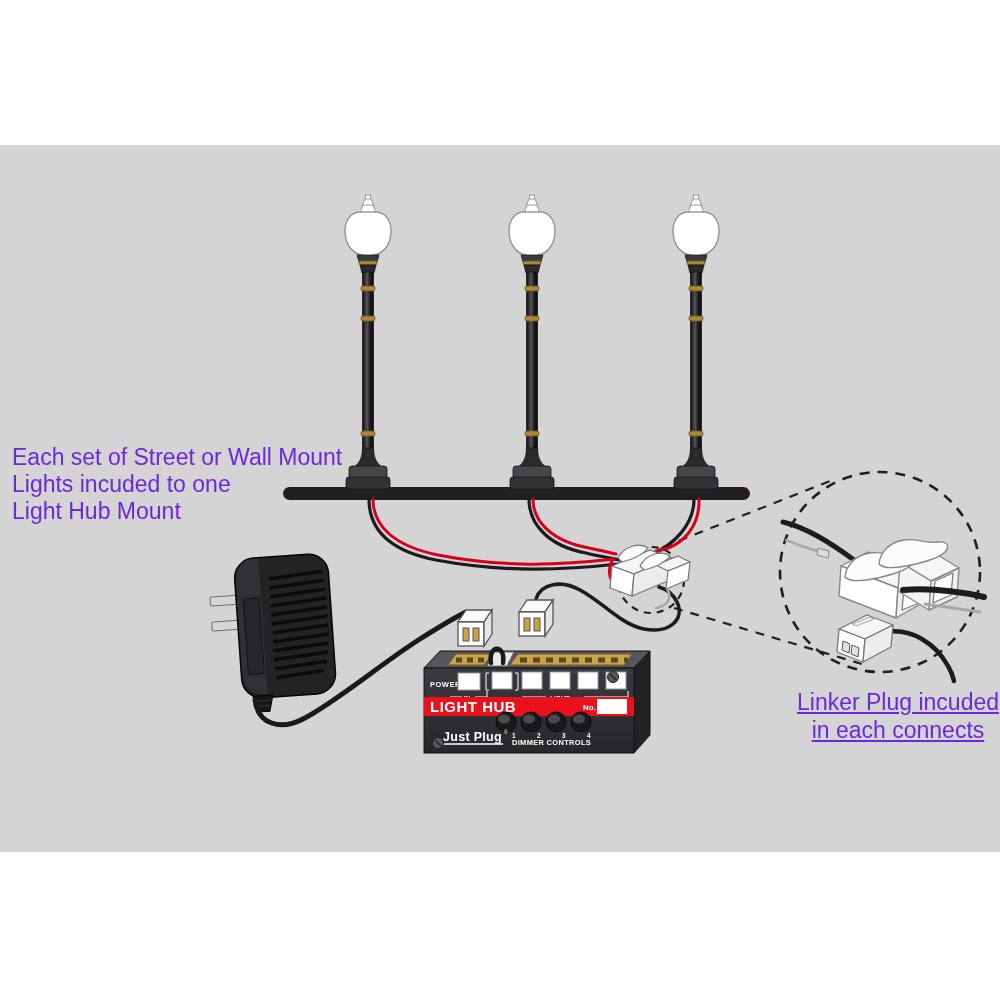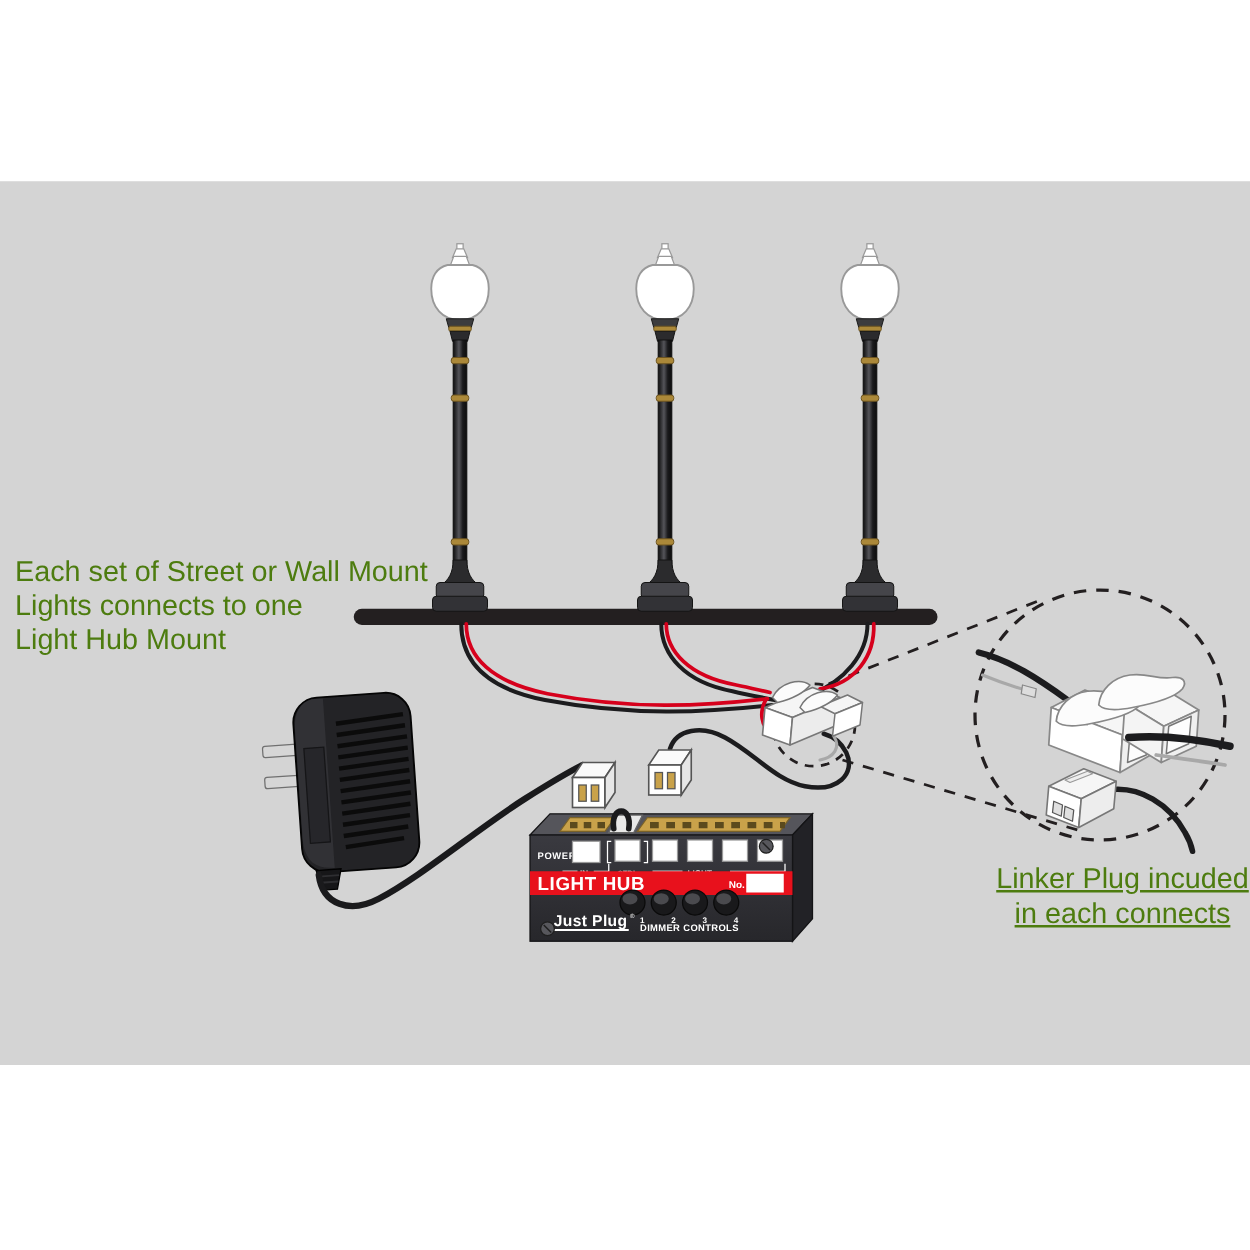--- a/index.html
+++ b/index.html
@@ -1,19 +1,19 @@
 <!DOCTYPE html>
 <html><head>
 <meta charset="utf-8">
 <style>
   html,body{margin:0;padding:0;background:#ffffff;}
   #stage{position:relative;width:1000px;height:1000px;overflow:hidden;
          font-family:"Liberation Sans", sans-serif;background:#ffffff;}
   #art{position:absolute;left:0;top:0;}
-  .note{position:absolute;color:#4d7c0f;font-size:23px;line-height:27px;font-weight:500;}
+  .note{position:absolute;color:#6d28d9;font-size:23px;line-height:27px;font-weight:500;}
   #left-note{left:12px;top:444px;text-align:left;}
   #callout-note{left:776px;top:688px;width:244px;text-align:center;line-height:28px;text-decoration:underline;}
 </style>
 </head>
 <body>
 
 <div id="stage">
 <svg id="art" width="1000" height="1000" viewBox="0 0 1000 1000">
   <defs>
     <linearGradient id="postG" x1="0" y1="0" x2="1" y2="0">
@@ -215,21 +215,21 @@
 
     <circle cx="438" cy="743" r="5.5" fill="#57575c" stroke="#1f1f1f" stroke-width="1"></circle>
     <line x1="435" y1="740" x2="441" y2="746" stroke="#1f1f1f" stroke-width="1.2"></line>
     <circle cx="613" cy="677" r="5.5" fill="#57575c" stroke="#1f1f1f" stroke-width="1"></circle>
     <line x1="610" y1="674" x2="616" y2="680" stroke="#1f1f1f" stroke-width="1.2"></line>
   </g>
 </svg>
 
 <div id="left-note" class="note">
   <div>Each set of Street or Wall Mount</div>
-  <div>Lights connects to one</div>
+  <div>Lights incuded to one</div>
   <div>Light Hub Mount</div>
 </div>
 
 <div id="callout-note" class="note">
   <div>Linker Plug incuded</div>
   <div>in each connects</div>
 </div>
 </div>
 
 </body></html>

